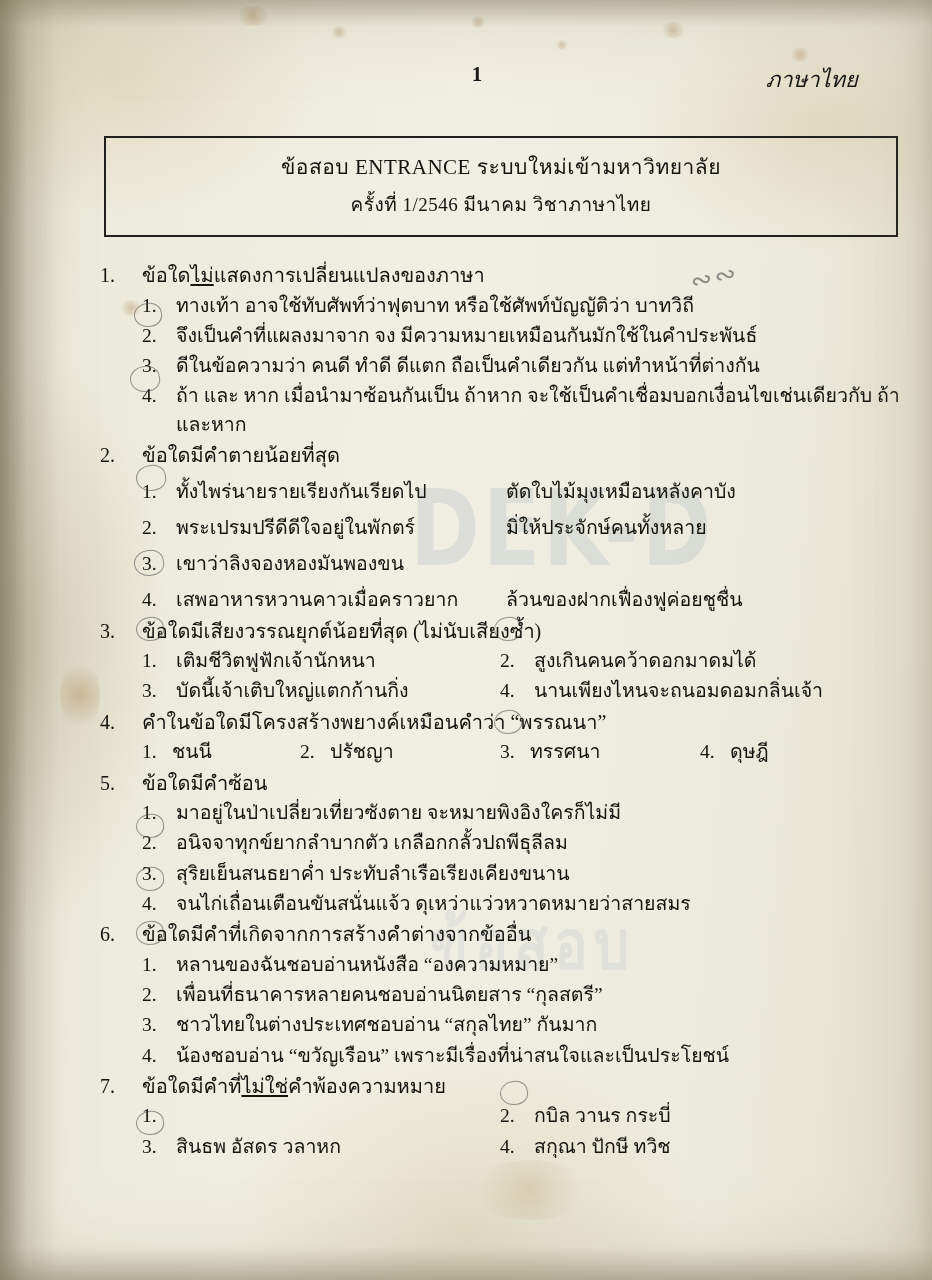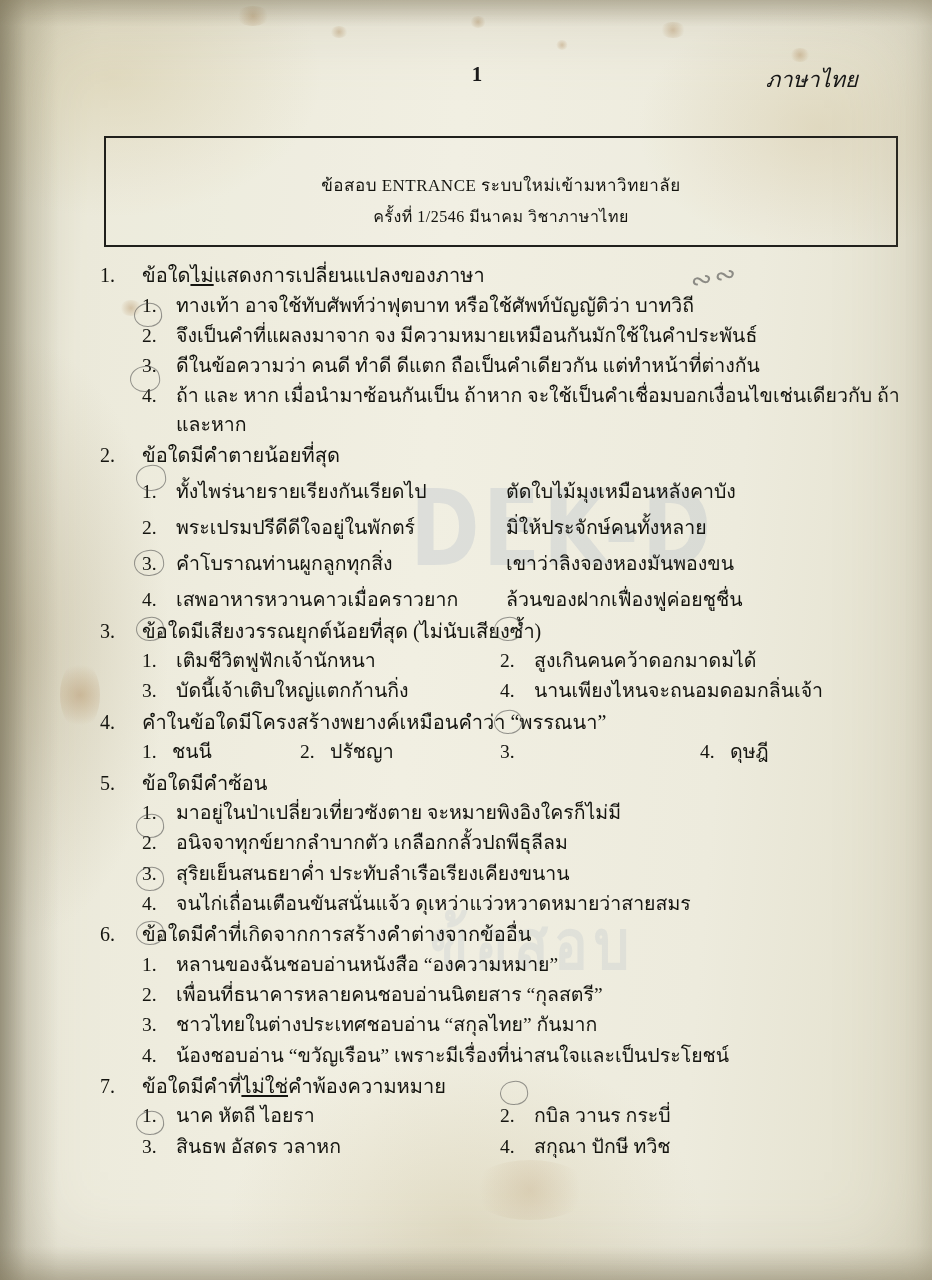--- a/index.html
+++ b/index.html
@@ -104,28 +104,27 @@
     position: absolute;
     top: 136px;
     left: 104px;
     width: 790px;
     border: 2px solid #20201c;
     padding: 12px 0 16px 0;
     text-align: center;
     background: rgba(255,255,255,0.05);
   }
   .title-line1 {
-    font-size: 17px;
+    font-size: 21px;
     color: #14140f;
     letter-spacing: 0.5px;
     margin-bottom: 6px;
-    margin-top: 21px;
   }
   .title-line2 {
-    font-size: 16px;
+    font-size: 19px;
     color: #14140f;
     letter-spacing: 0.5px;
   }
 
   .questions {
     position: absolute;
     top: 262px;
     left: 100px;
     width: 800px;
   }
@@ -273,21 +272,20 @@
           <span class="pair-left">ทั้งไพร่นายรายเรียงกันเรียดไป</span>
           <span class="pair-right">ตัดใบไม้มุงเหมือนหลังคาบัง</span>
         </div>
         <div class="pair-row">
           <span class="pair-num">2.</span>
           <span class="pair-left">พระเปรมปรีดีดีใจอยู่ในพักตร์</span>
           <span class="pair-right">มิ่ให้ประจักษ์คนทั้งหลาย</span>
         </div>
         <div class="pair-row">
           <span class="pair-num">3.</span>
-          <span class="pair-left">คำโบราณท่านผูกลูกทุกสิ่ง</span>
           <span class="pair-right">เขาว่าลิงจองหองมันพองขน</span>
         </div>
         <div class="pair-row">
           <span class="pair-num">4.</span>
           <span class="pair-left">เสพอาหารหวานคาวเมื่อคราวยาก</span>
           <span class="pair-right">ล้วนของฝากเฟื่องฟูค่อยชูชื่น</span>
         </div>
       </div>
       <div class="q-block">
         <div class="q-head">
@@ -324,20 +322,21 @@
           <span class="choice">
             <span class="ch-num">1.</span>
             <span class="ch-text">ชนนี</span>
           </span>
           <span class="choice">
             <span class="ch-num">2.</span>
             <span class="ch-text">ปรัชญา</span>
           </span>
           <span class="choice">
             <span class="ch-num">3.</span>
+            <span class="ch-text">ทรรศนา</span>
           </span>
           <span class="choice">
             <span class="ch-num">4.</span>
             <span class="ch-text">ดุษฎี</span>
           </span>
         </div>
       </div>
       <div class="q-block">
         <div class="q-head">
           <span class="q-num">5.</span>
@@ -399,21 +398,20 @@
         </div>
       </div>
       <div class="q-block">
         <div class="q-head">
           <span class="q-num">7.</span>
           <span class="q-text"><span>ข้อใดมีคำที่</span><span class="underline">ไม่ใช่</span><span>คำพ้องความหมาย</span></span>
         </div>
         <div class="choice-row layout-2">
           <span class="choice">
             <span class="ch-num">1.</span>
-            <span class="ch-text">นาค    หัตถี    ไอยรา</span>
           </span>
           <span class="choice">
             <span class="ch-num">2.</span>
             <span class="ch-text">กบิล    วานร    กระบี่</span>
           </span>
         </div>
         <div class="choice-row layout-2">
           <span class="choice">
             <span class="ch-num">3.</span>
             <span class="ch-text">สินธพ   อัสดร    วลาหก</span>

